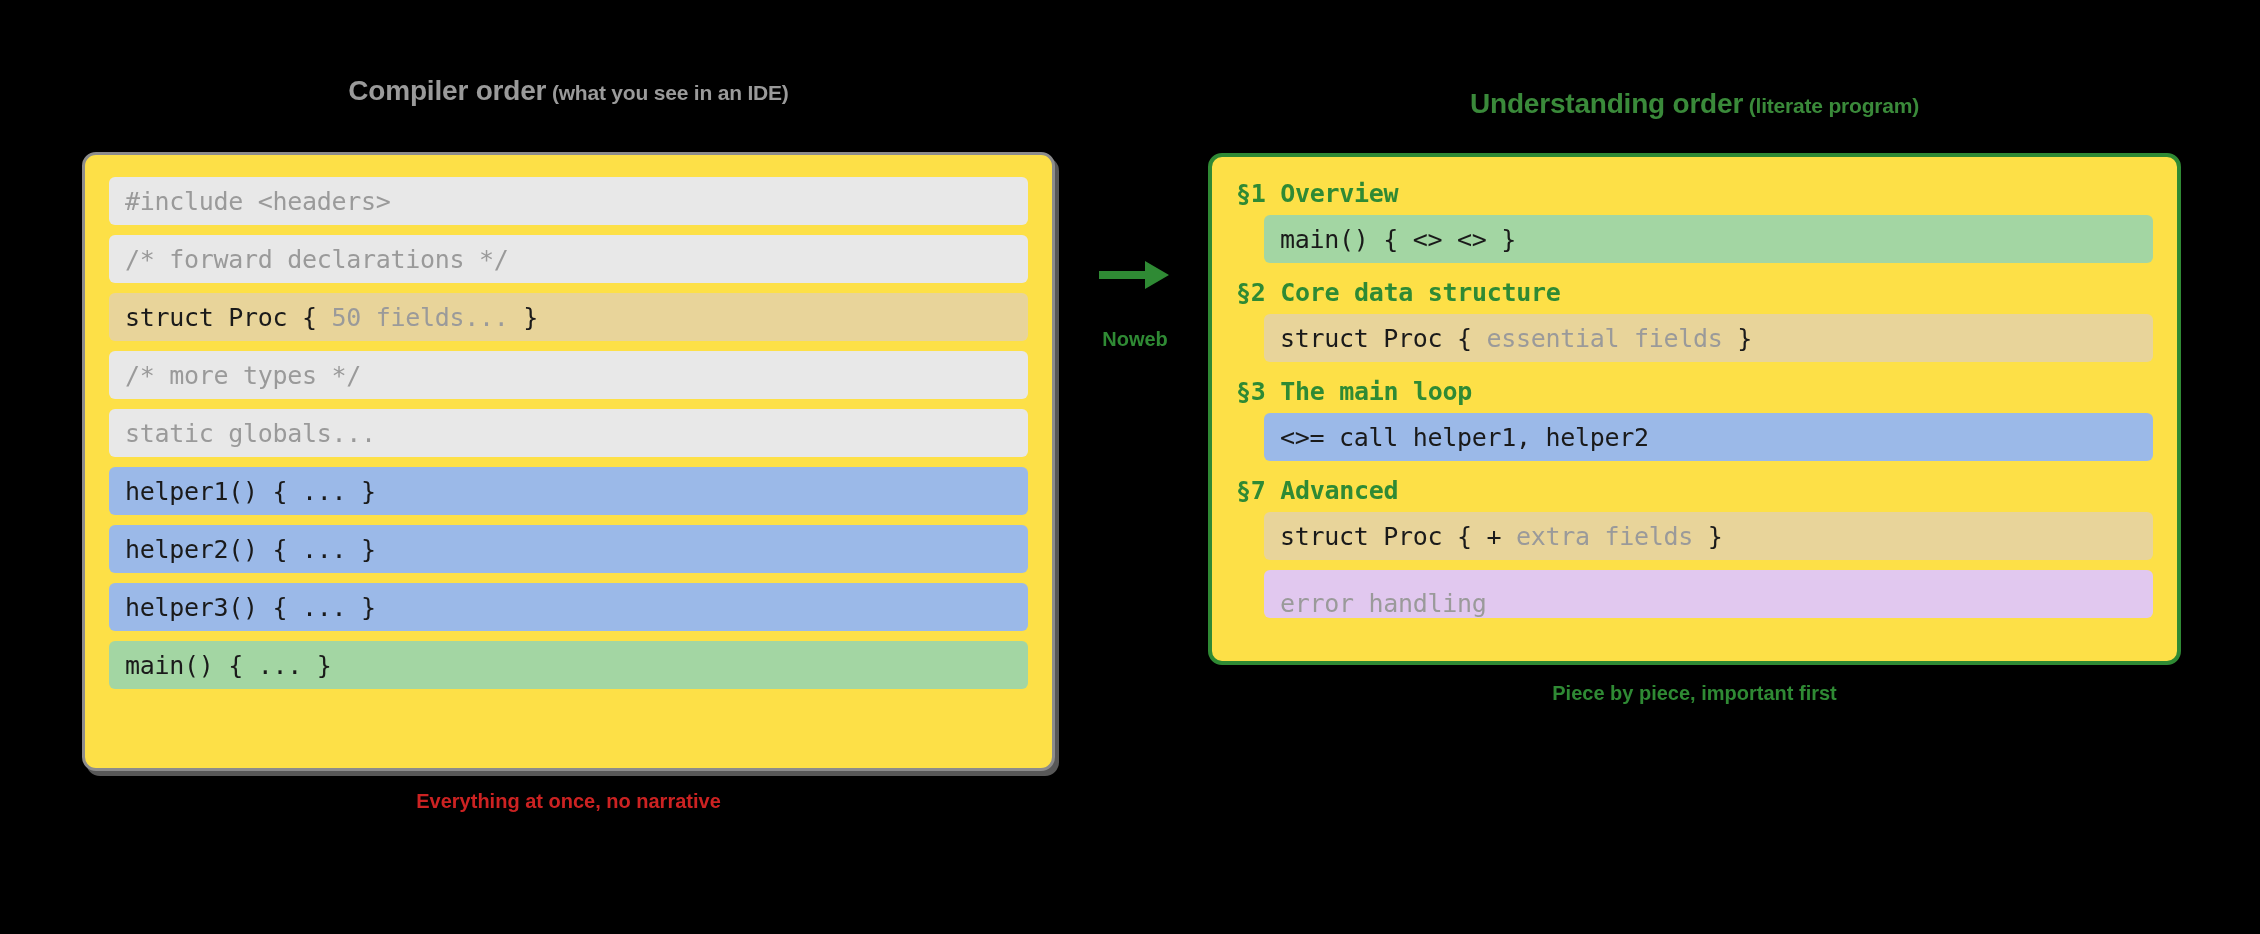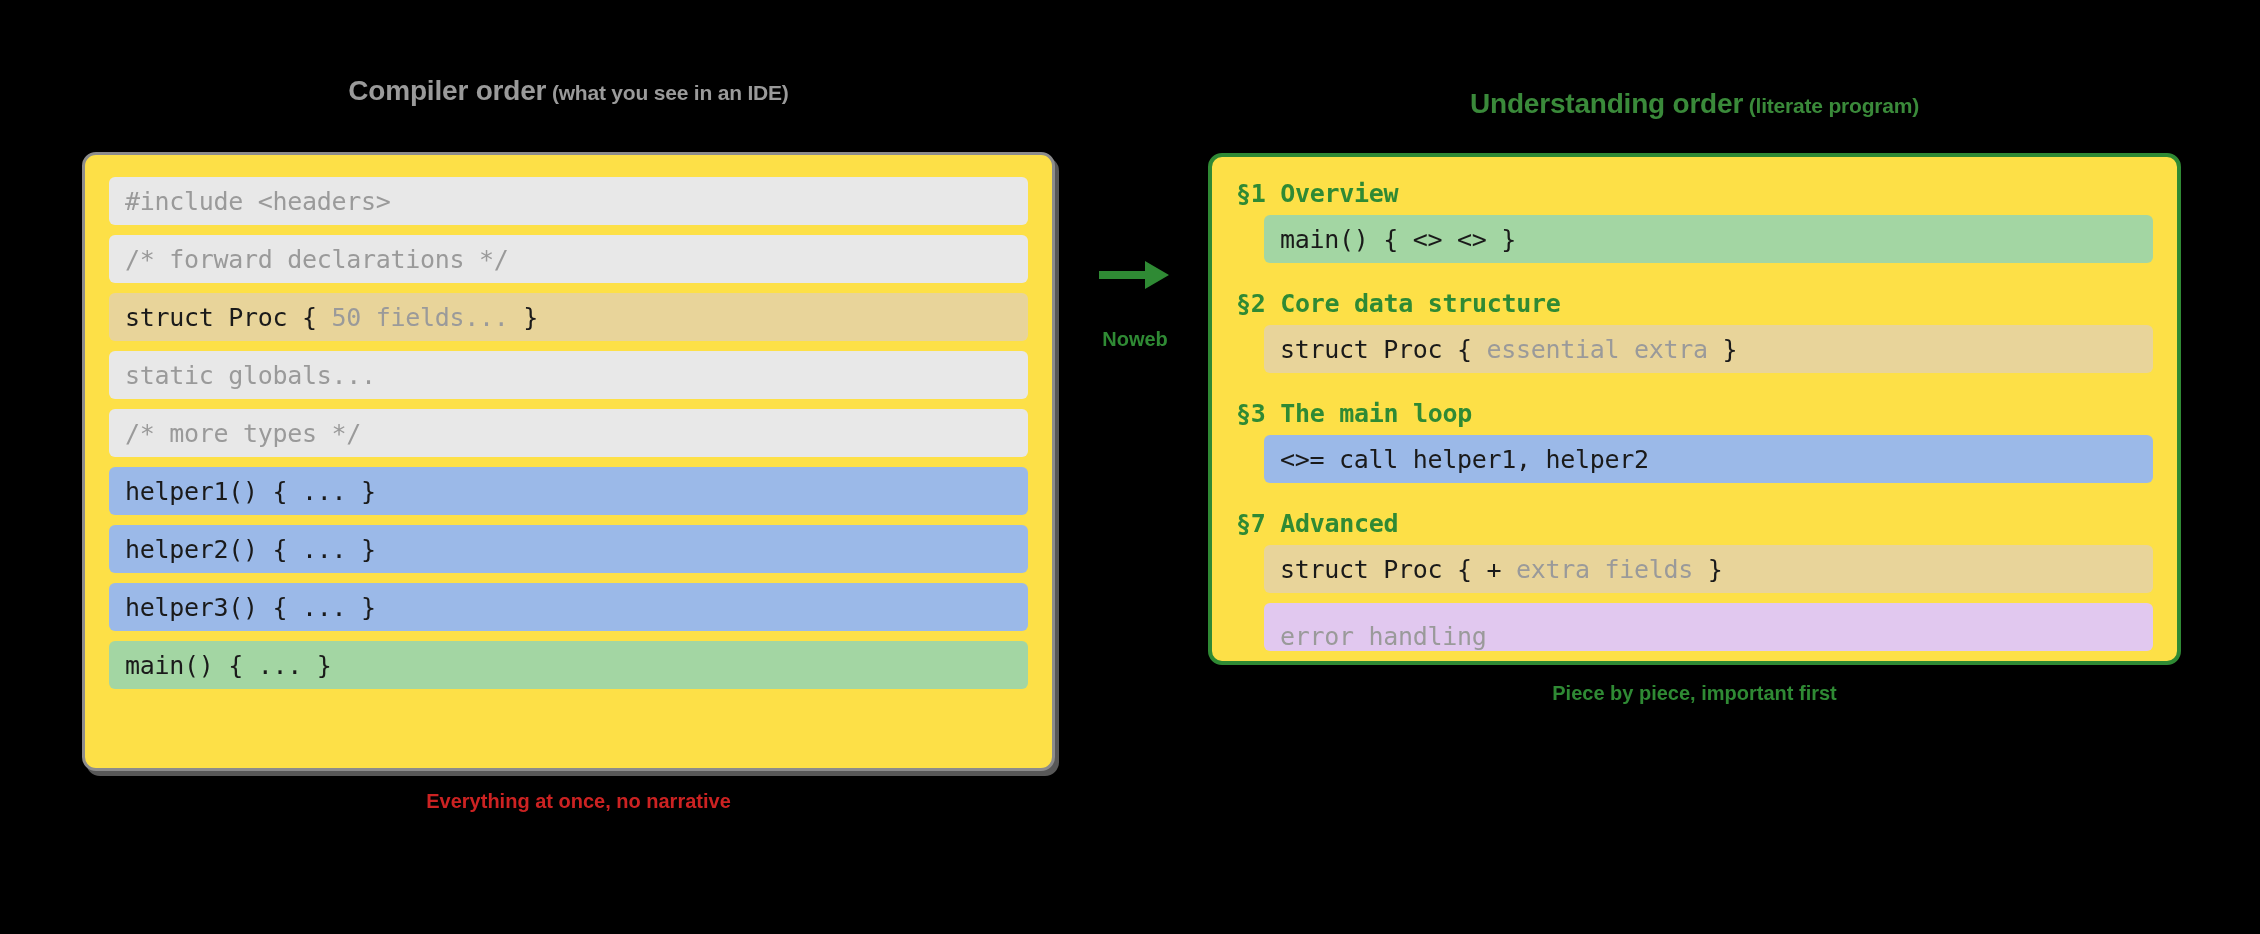--- a/index.html
+++ b/index.html
@@ -79,21 +79,21 @@
   
   .section-head {
     font-family: "DejaVu Sans Mono", monospace;
     font-size: 25px;
     font-weight: bold;
     color: #2f8a34;
     margin-bottom: 7px;
     letter-spacing: -0.3px;
     white-space: pre;
   }
-  .section-block { margin-bottom: 26px; }
+  .section-block { margin-bottom: 15px; }
   .section-block:last-child { margin-bottom: 0; }
   .section-block .code-row { margin-left: 28px; width: calc(100% - 28px); }
 
   
   #connector {
     position: absolute;
     left: 1085px; top: 258px;
     width: 100px; height: 120px;
     text-align: center;
     text-decoration: underline;
@@ -108,39 +108,39 @@
   }
 
   
   .caption {
     position: absolute;
     text-align: center;
     font-size: 20px;
     font-weight: bold;
     white-space: nowrap;
   }
-  #caption-left  { left: 92px;  width: 973px; top: 790px; color: #cc2222; }
+  #caption-left  { left: 82px;  width: 973px; top: 790px; color: #cc2222; }
   #caption-right { left: 1208px; width: 973px; top: 682px; color: #2f8a34; }
 </style>
 </head>
 <body>
 
 <div class="stage">
 
   <div class="panel-title" id="title-left">
     <span>Compiler order</span><span class="sub"> (what you see in an IDE)</span>
   </div>
 
   <div class="panel" id="panel-left">
     <div id="left-rows">
         <div class="code-row tone-grey"><span>#include &lt;headers&gt;</span></div>
         <div class="code-row tone-grey"><span>/* forward declarations */</span></div>
         <div class="code-row tone-tan"><span class="bold">struct Proc { </span><span class="dim">50 fields...</span><span class="bold"> }</span></div>
+        <div class="code-row tone-grey"><span>/* more types */</span></div>
         <div class="code-row tone-grey"><span>static globals...</span></div>
-        <div class="code-row tone-grey"><span>/* more types */</span></div>
         <div class="code-row tone-blue"><span>helper1() { ... }</span></div>
         <div class="code-row tone-blue"><span>helper2() { ... }</span></div>
         <div class="code-row tone-blue"><span>helper3() { ... }</span></div>
         <div class="code-row tone-green"><span>main() { ... }</span></div>
       </div>
   </div>
 
   <div id="connector">
     <svg width="72" height="34" viewBox="0 0 72 34">
       <path d="M0 13 H46 V3 L70 17 L46 31 V21 H0 Z" fill="#2f8a34"></path>
@@ -153,21 +153,21 @@
   </div>
 
   <div class="panel" id="panel-right">
     <div id="right-sections">
         <div class="section-block">
           <div class="section-head">§1 Overview</div>
           <div class="code-row tone-green"><span>main() { &lt;&gt; &lt;&gt; }</span></div>
         </div>
         <div class="section-block">
           <div class="section-head">§2 Core data structure</div>
-          <div class="code-row tone-tan"><span class="bold">struct Proc { </span><span class="dim">essential extra</span><span class="bold"> }</span></div>
+          <div class="code-row tone-tan"><span class="bold">struct Proc { </span><span class="dim">essential fields</span><span class="bold"> }</span></div>
         </div>
         <div class="section-block">
           <div class="section-head">§3 The main loop</div>
           <div class="code-row tone-blue"><span>&lt;&gt;= call helper1, helper2</span></div>
         </div>
         <div class="section-block">
           <div class="section-head">§7 Advanced</div>
           <div class="code-row tone-tan"><span class="bold">struct Proc { + </span><span class="dim">extra fields</span><span class="bold"> }</span></div>
           <div class="code-row tone-purple"><span>error handling</span></div>
         </div>

